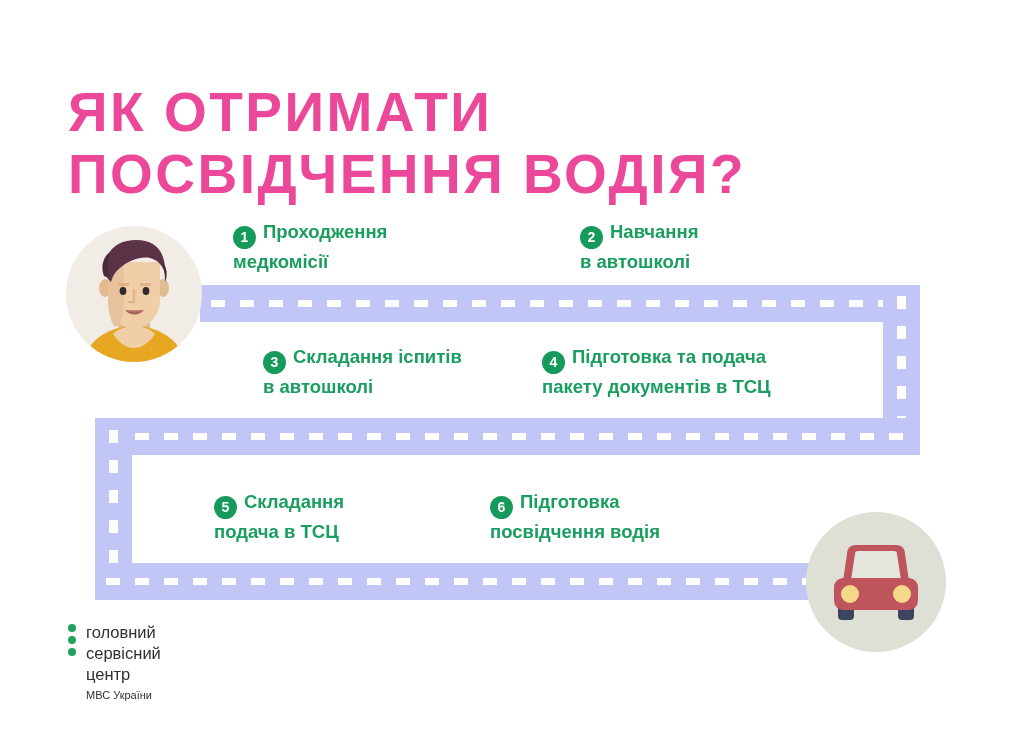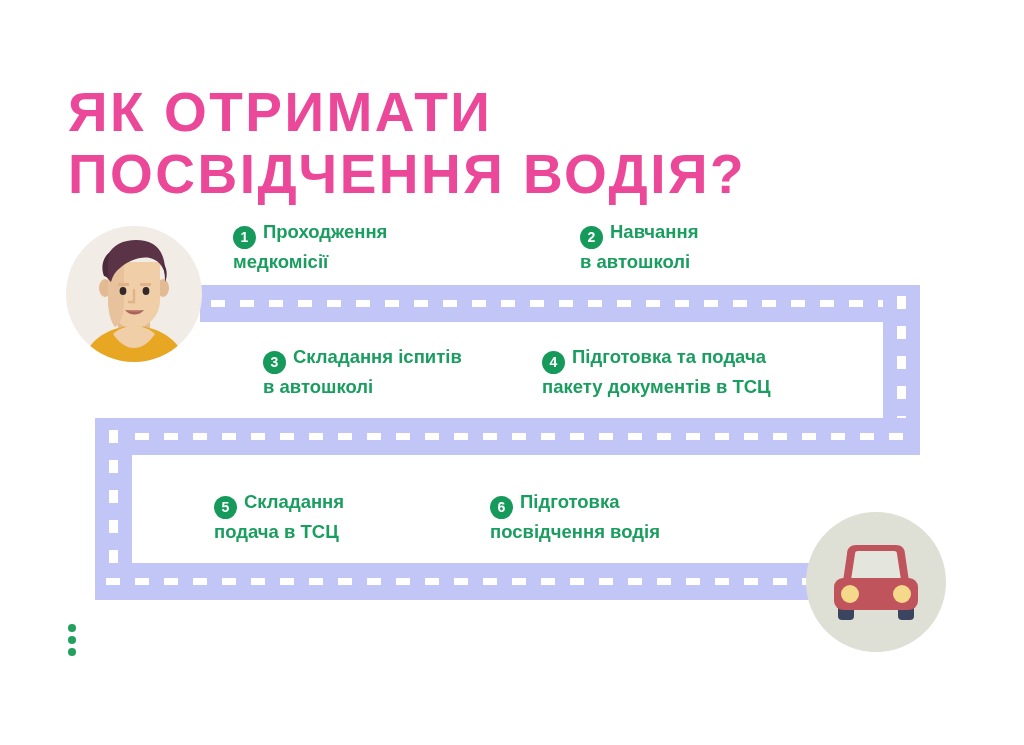--- a/index.html
+++ b/index.html
@@ -256,13 +256,19 @@
     <circle cx="96" cy="82" r="9" fill="#f5d98a"></circle>
   </svg>
 </div>
 
 <div id="logo">
   <div id="logo-dots">
     <i></i>
       <i></i>
       <i></i>
   </div>
+  <div>
+    <div id="logo-text">головний
+сервісний
+центр</div>
+    <div id="logo-sub">МВС України</div>
+  </div>
 </div>
 
 </body></html>

